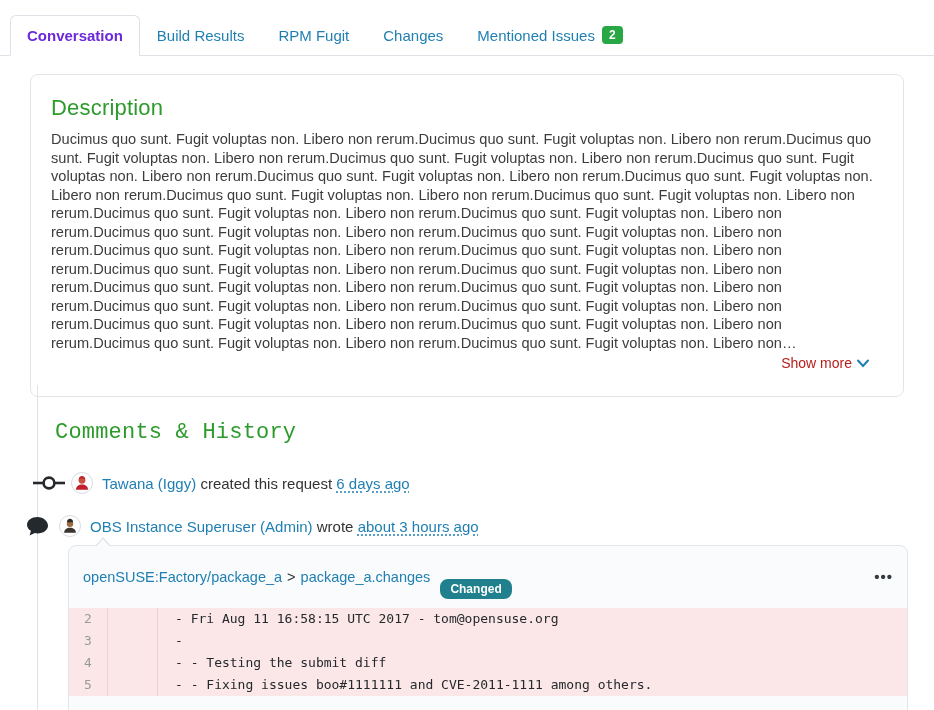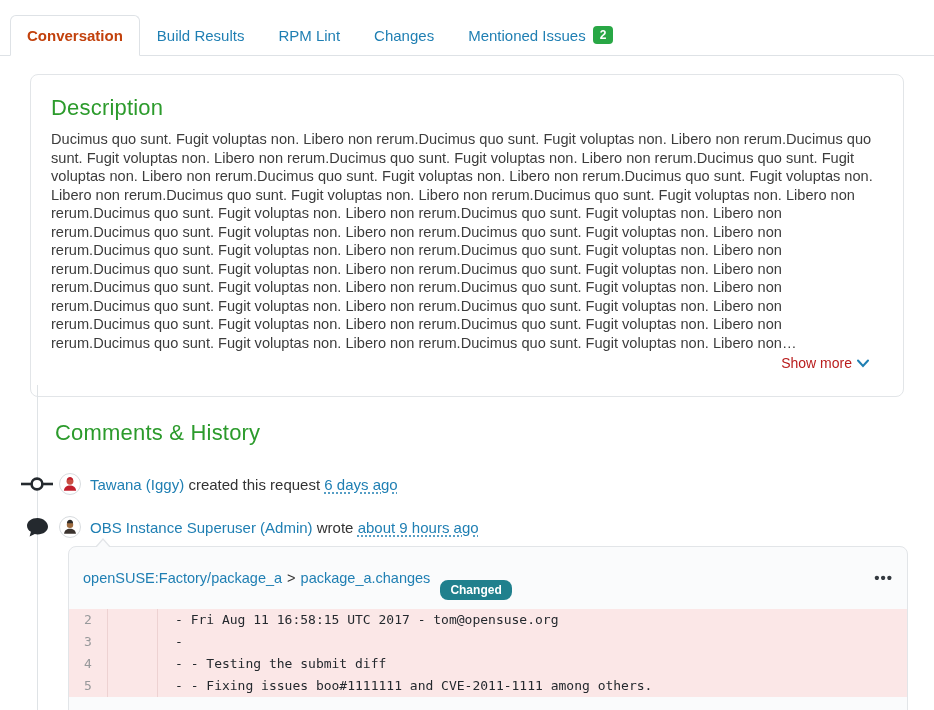--- a/index.html
+++ b/index.html
@@ -5,44 +5,44 @@
   * { box-sizing: border-box; margin: 0; padding: 0; }
   html, body { background: #fff; }
   body { font-family: "Liberation Sans", "DejaVu Sans", sans-serif; color: #333; }
   #page { position: relative; width: 934px; height: 710px; background: #fff; overflow: hidden; }
 
   
   .tabbar { display: flex; align-items: flex-end; padding: 14px 0 0 10px; border-bottom: 1px solid #dee2e6; }
   .tab { font-size: 15px; color: #1f7fb3; padding: 11px 16px; cursor: pointer;
          border: 1px solid transparent; border-radius: 6px 6px 0 0; margin-bottom: -1px;
          display: flex; align-items: center; }
-  .tab.active { color: #c2410c; font-weight: 700; background: #fff;
+  .tab.active { color: #6d28d9; font-weight: 700; background: #fff;
                 border-color: #dee2e6 #dee2e6 #fff #dee2e6; }
   .count-badge { background: #28a745; color: #fff; font-size: 12px; font-weight: 700;
                  border-radius: 4px; padding: 2px 7px; margin-left: 7px; line-height: 14px; }
 
   
   .desc-card { margin: 18px 30px 0 30px; border: 1px solid #e2e5e8; border-radius: 8px;
                padding: 20px 20px 20px 20px; background: #fff; }
   h2.green { color: #2c9b2c; font-size: 22px; font-weight: 500; letter-spacing: .2px; }
   .desc-card h2 { margin: 0 0 9px 0; }
   .desc-text { font-size: 14.6px; line-height: 18.5px; color: #3c3c3c;
                display: -webkit-box; -webkit-line-clamp: 12; -webkit-box-orient: vertical;
                overflow: hidden; }
   .show-more-row { text-align: right; padding: 2px 14px 4px 0; }
   .show-more { color: #b91c1c; font-size: 14px; cursor: pointer; text-decoration: none;
                display: inline-flex; align-items: center; gap: 5px; }
 
   
   .timeline-line { position: absolute; left: 37px; top: 385px; height: 325px; width: 1px;
                    background: #dfe3e6; z-index: 0; }
-  .comments-heading { margin: 23px 0 0 55px; position: relative; z-index: 1; }
+  .comments-heading { margin: 23px 0 0 55px; position: relative; z-index: 1; font-family: Liberation Mono, monospace; }
 
   .event { display: flex; align-items: center; padding-left: 19px; position: relative; z-index: 1; }
-  .event-1 { margin-top: 27px; }
+  .event-1 { margin-top: 27px; margin-left: 12px; }
   .event-2 { margin-top: 21px; }
   .icon-box { width: 36px; display: flex; justify-content: center; align-items: center; }
   .avatar { width: 22px; height: 22px; border-radius: 50%; border: 1px solid #d8dcdf;
             background: #fff; margin-left: 4px; overflow: hidden; flex: 0 0 auto;
             display: flex; align-items: center; justify-content: center; cursor: pointer; }
   .avatar svg { width: 18px; height: 18px; }
   .event-text { margin-left: 9px; font-size: 15px; color: #333; }
   a.blue-link { color: #1f7fb3; text-decoration: none; cursor: pointer; }
   a.time-link { color: #1f7fb3; text-decoration: underline dotted; text-underline-offset: 3px;
                 cursor: pointer; }
@@ -79,21 +79,21 @@
 <div id="page">
 
   <div class="tabbar">
     <div class="tab active">
       <span>Conversation</span>
     </div>
     <div class="tab">
       <span>Build Results</span>
     </div>
     <div class="tab">
-      <span>RPM Lint</span>
+      <span>RPM Fugit</span>
     </div>
     <div class="tab">
       <span>Changes</span>
     </div>
     <div class="tab">
       <span>Mentioned Issues</span>
       <span class="count-badge">2</span>
     </div>
   </div>
 
@@ -147,21 +147,21 @@
     <span class="avatar">
       <svg viewBox="0 0 20 20">
         <circle cx="10" cy="7.4" r="3.6" fill="#9c6b3f"></circle>
         <path d="M6.6 5.8c0-2.4 1.4-3.8 3.4-3.8s3.4 1.4 3.4 3.8z" fill="#2d2a28"></path>
         <path d="M3.4 17.5c.5-4 3-5.6 6.6-5.6s6.1 1.6 6.6 5.6z" fill="#3b332e"></path>
       </svg>
     </span>
     <span class="event-text">
       <a class="blue-link">OBS Instance Superuser (Admin)</a>
       <span>wrote</span>
-      <a class="time-link">about 9 hours ago</a>
+      <a class="time-link">about 3 hours ago</a>
     </span>
   </div>
 
   <div class="comment-card">
     <div class="card-header">
       <a class="blue-link">openSUSE:Factory/package_a</a>
       <span class="sep">&gt;</span>
       <a class="blue-link">package_a.changes</a>
       <span class="badge-changed">Changed</span>
       <span class="menu-dots">•••</span>

